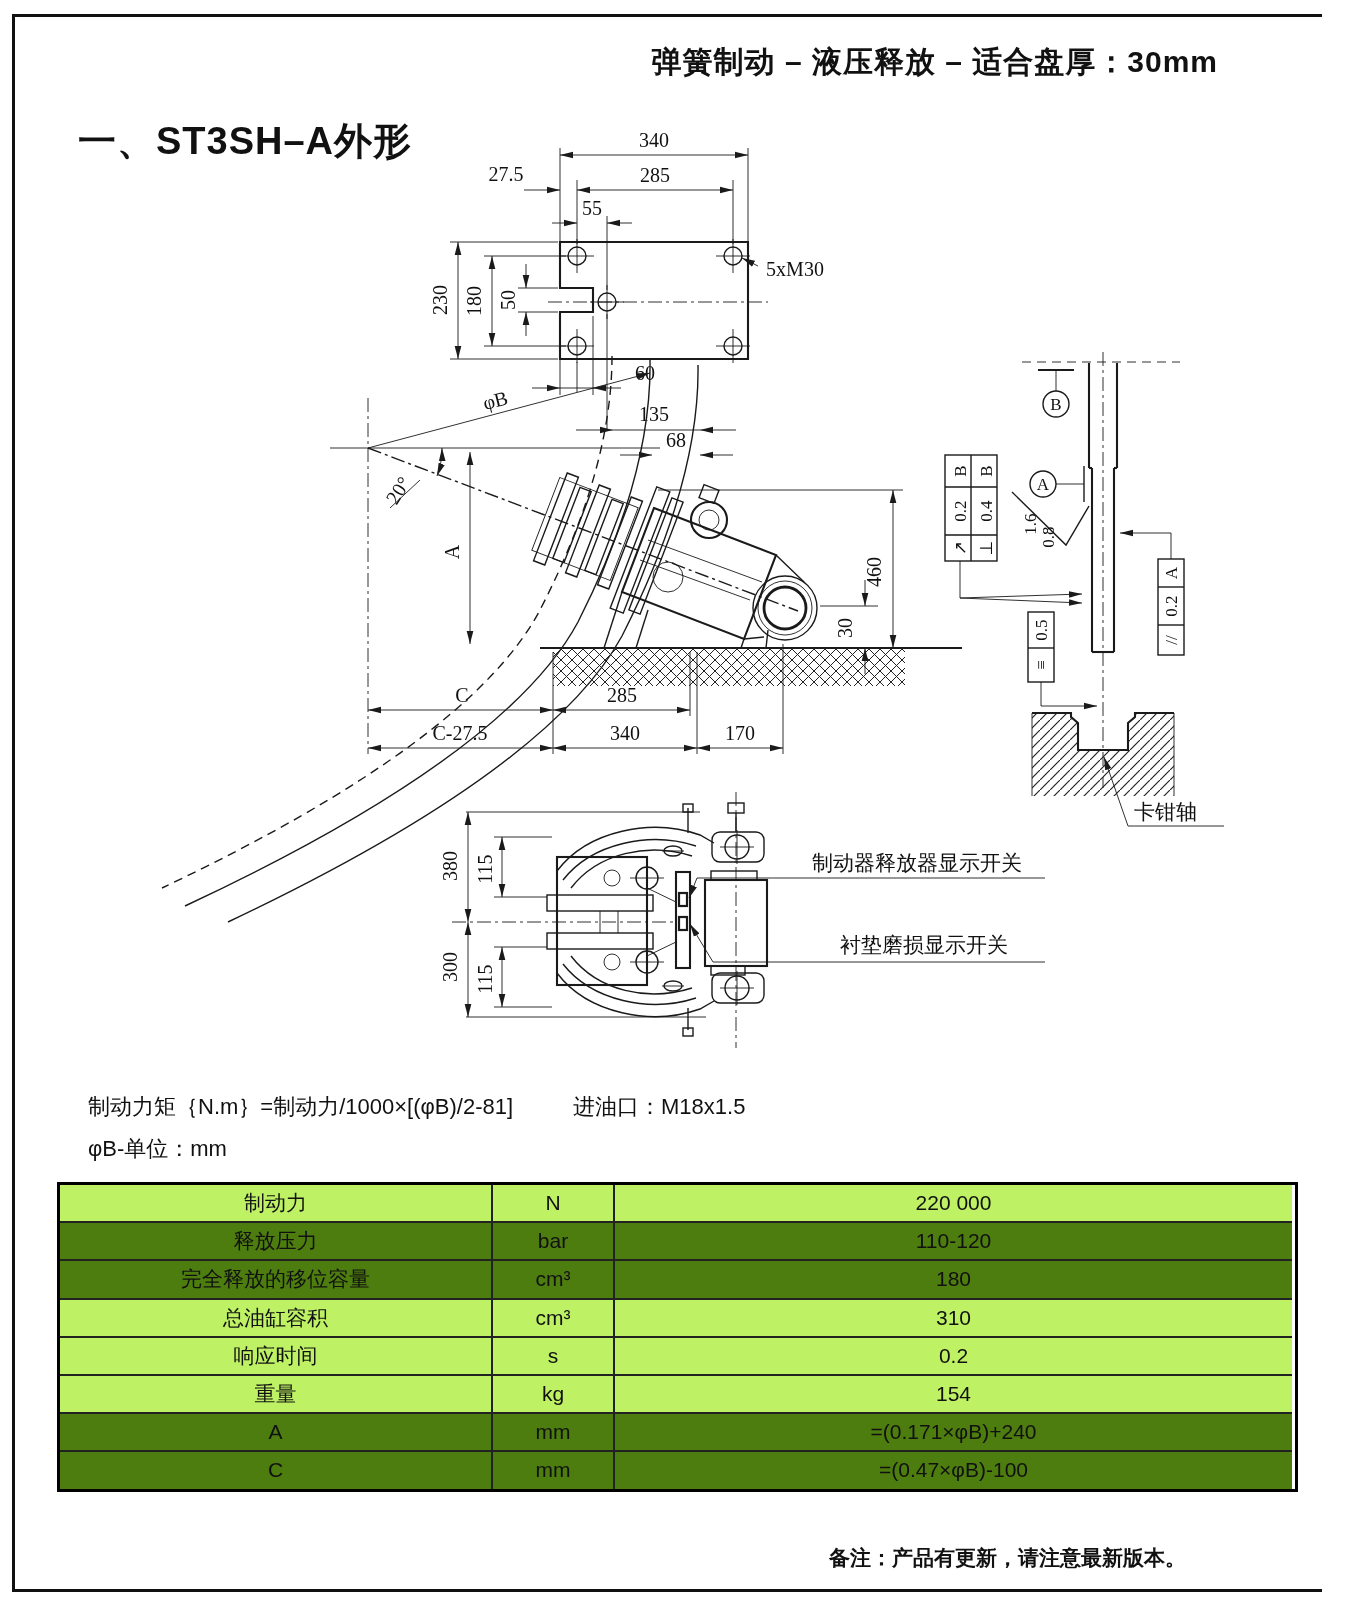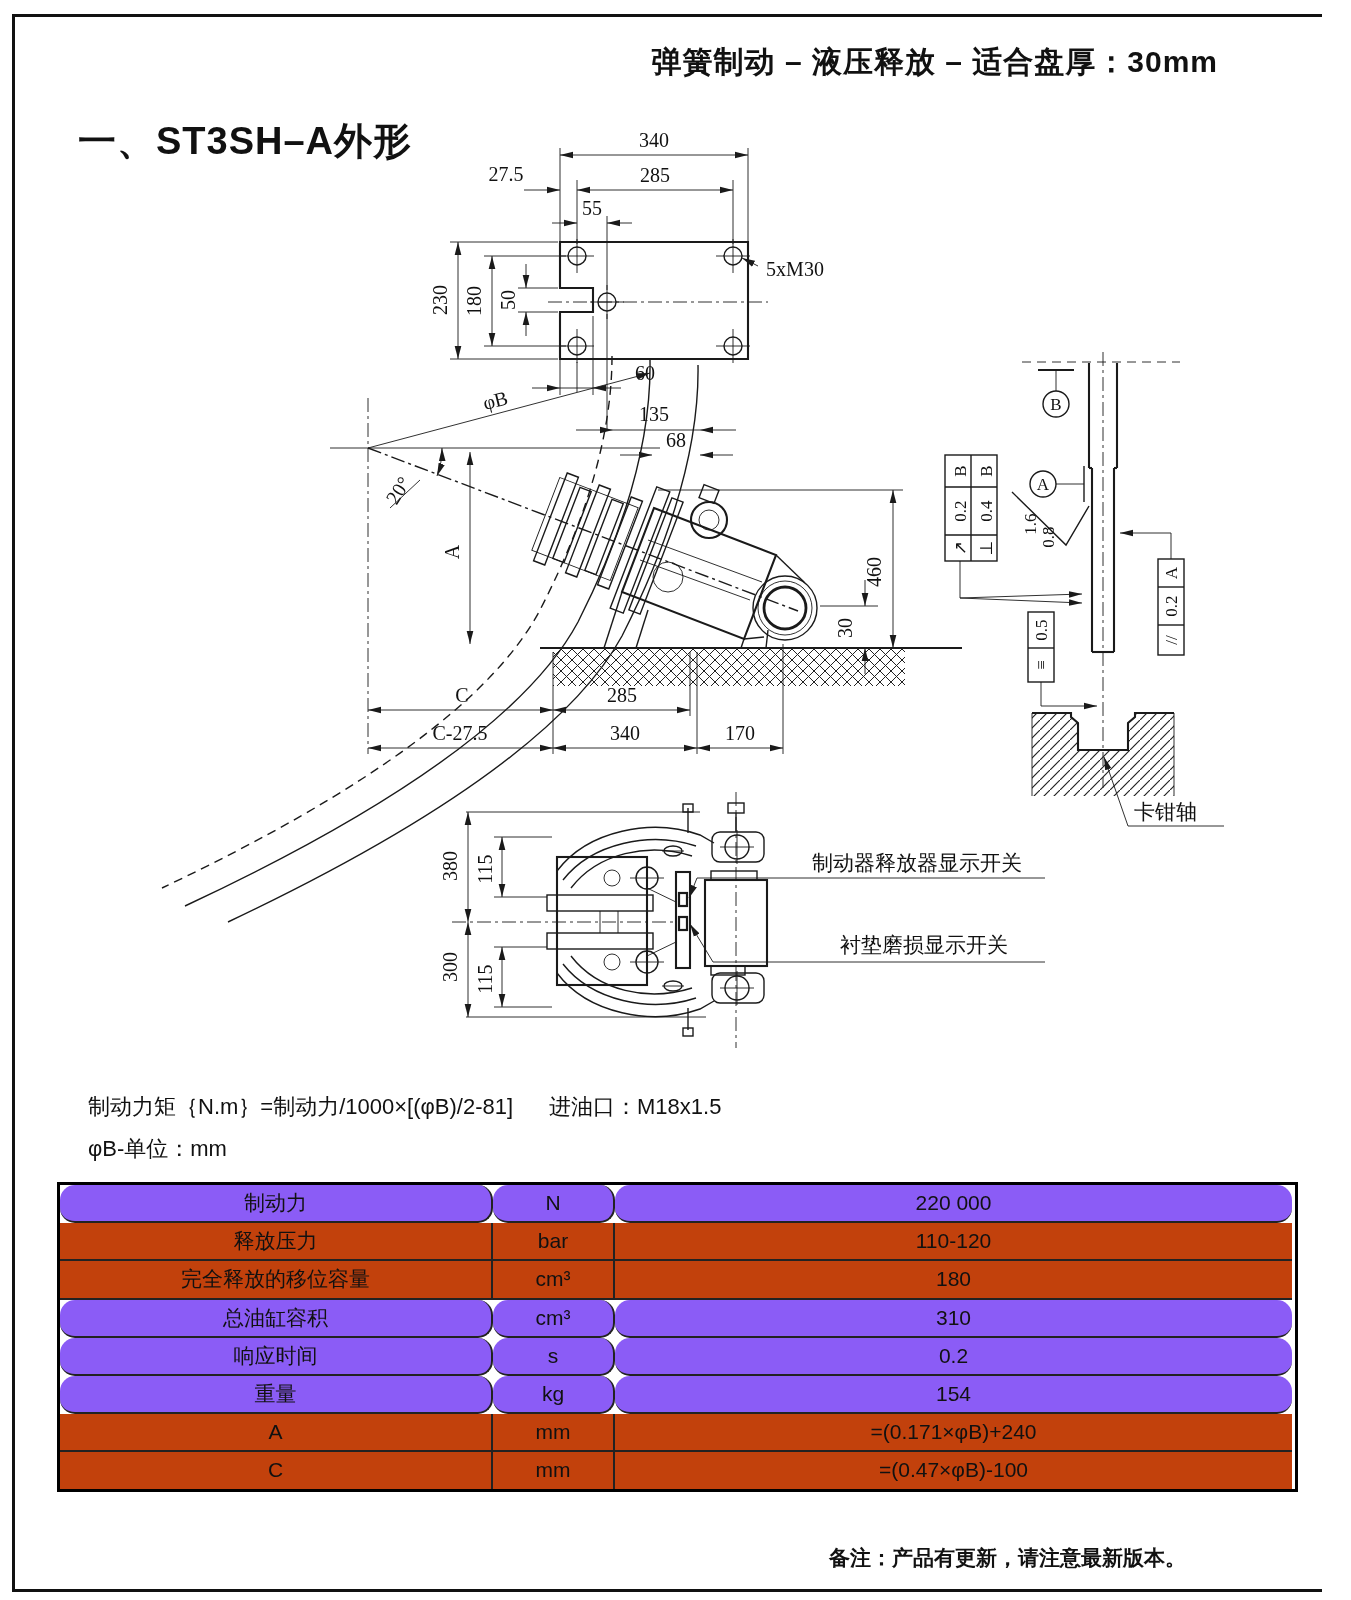--- a/index.html
+++ b/index.html
@@ -4,42 +4,42 @@
 <style>
   html,body{margin:0;padding:0;background:#fff;}
   .page{position:relative;width:1322px;height:1600px;background:#fff;overflow:hidden;
         font-family:"Liberation Sans",sans-serif;color:#111;}
   .frame{position:absolute;left:12px;top:14px;width:1327px;height:1572px;border:3px solid #111;}
   .title{position:absolute;top:42px;right:104px;font-size:30px;font-weight:bold;letter-spacing:1px;}
   .h1{position:absolute;left:78px;font-size:38px;font-weight:bold;letter-spacing:1px;}
   .s1{top:116px;}
   .s2{top:1036px;}
   .formula{position:absolute;left:88px;top:1092px;font-size:22px;}
-  .formula .gap{margin-left:36px;}
+  .formula .gap{margin-left:60px;}
   .unitnote{position:absolute;left:88px;top:1134px;font-size:22px;text-align:center;}
   .footer{position:absolute;top:1524px;right:136px;font-size:21px;font-weight:bold;margin-top:20px;}
   svg.draw{position:absolute;left:0;top:0;}
   svg .ln{stroke:#1a1a1a;fill:none;}
   svg .b{stroke-width:2.1;}
   svg .m{stroke-width:1.4;}
   svg .t{stroke-width:0.9;}
   svg .dd{stroke-dasharray:14 4 3 4;}
   svg .dh{stroke-dasharray:9 6;}
   svg text{fill:#111;}
   svg .dim{font-family:"Liberation Serif",serif;font-size:20px;text-anchor:middle;}
   svg .gd{font-family:"Liberation Serif",serif;font-size:17px;text-anchor:middle;}
   svg .cjk{font-family:"Liberation Sans",sans-serif;font-size:21px;}
   
   .ptable{position:absolute;left:57px;top:1182px;width:1235px;border:3px solid #000;
           display:grid;grid-template-columns:433px 122px 677px;font-size:21px;}
   .ptable .cell{height:36.2px;display:flex;align-items:center;justify-content:center;
-          border-bottom:2px solid #222;border-right:2px solid #222;background:#c2410c;}
+          border-bottom:2px solid #222;border-right:2px solid #222;background:#4d7c0f;}
   .ptable .last .cell{border-bottom:none;}
   .ptable .c3{border-right:none;}
-  .ptable .shade .cell{background:#8b5cf6;border-radius:15px;}
+  .ptable .shade .cell{background:#bef264;}
   .ptable .row{display:contents;}
 </style>
 </head>
 <body>
 
 <div class="page">
   <div class="frame"></div>
   <div class="title">弹簧制动 – 液压释放 – 适合盘厚：30mm</div>
   <div class="h1 s1">一、ST3SH–A外形</div>
   <div class="formula">

